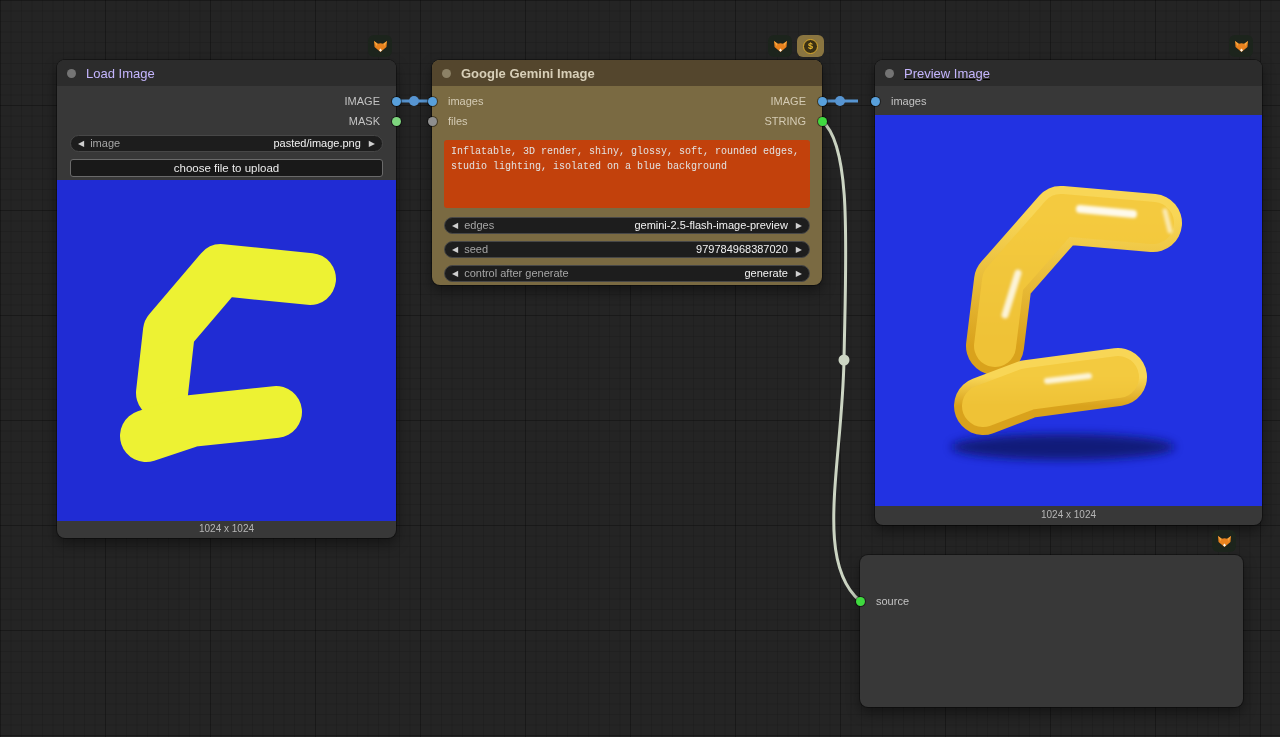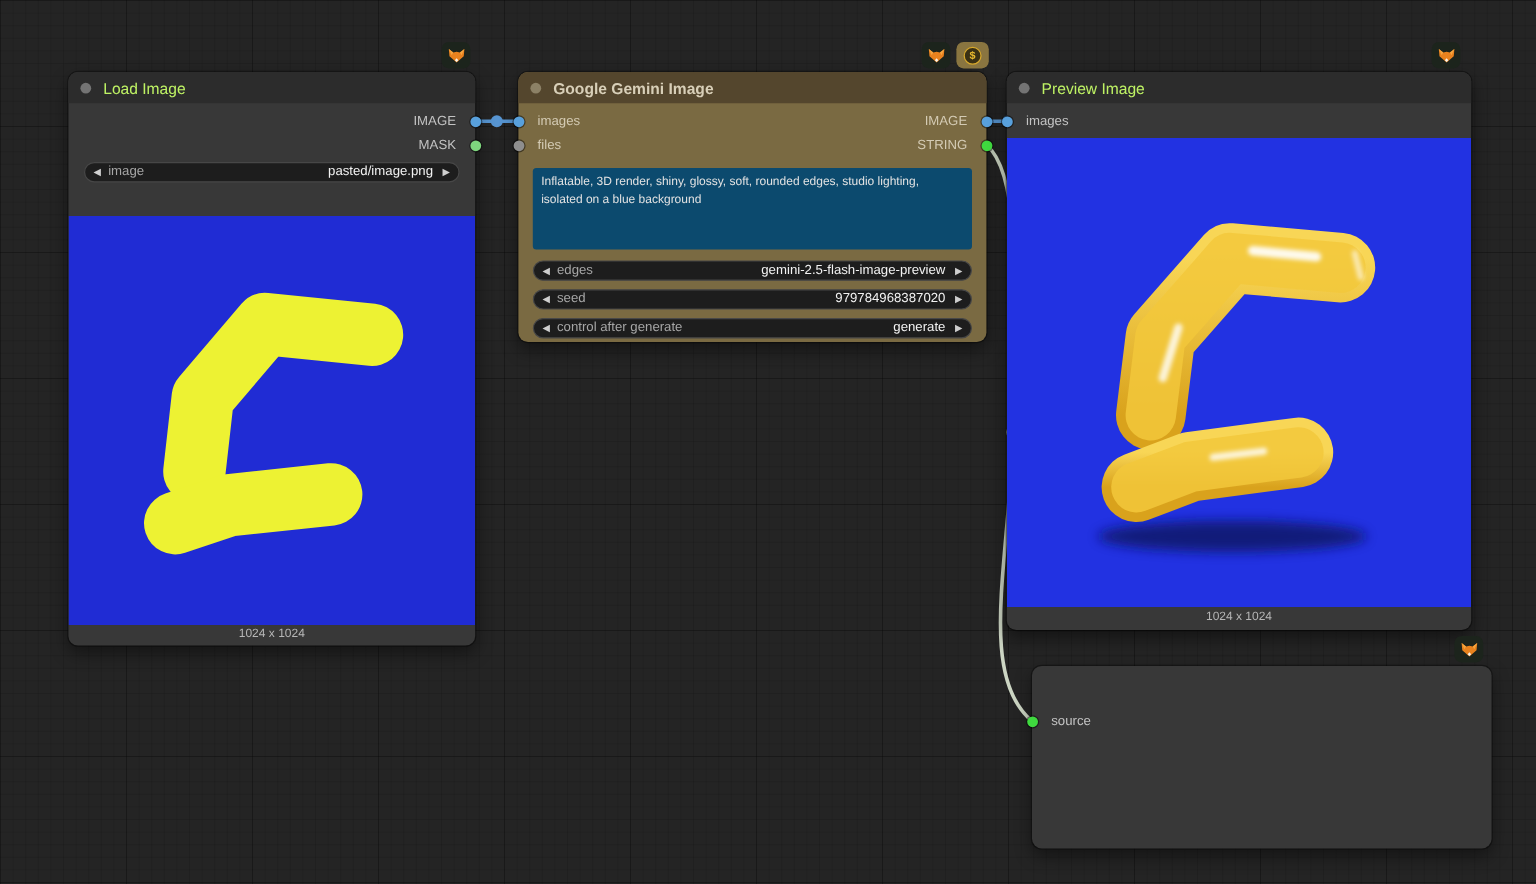--- a/index.html
+++ b/index.html
@@ -24,21 +24,21 @@
     box-shadow:0 6px 14px rgba(0,0,0,0.45), 0 0 0 1px rgba(0,0,0,0.35);
   }
   .node-dark { background:#383838; }
   .node-gemini { background:#7a6a42; }
 
   .node-header {
     height:26px; border-radius:8px 8px 0 0;
     display:flex; align-items:center; gap:10px; padding:0 10px;
     font-size:13px;
   }
-  .node-dark .node-header { background:#2c2c2c; color:#bef264; }
+  .node-dark .node-header { background:#2c2c2c; color:#c4b5fd; }
   .node-gemini .node-header { background:#54462d; color:#d8cfb8;font-weight:bold; }
 
   .collapse-dot { width:9px; height:9px; border-radius:50%; background:#747474; flex:0 0 auto; }
   .node-gemini .collapse-dot { background:#8c8166; }
 
   .port { position:absolute; width:9px; height:9px; border-radius:50%; box-shadow:0 0 0 1px rgba(0,0,0,0.45); z-index:3; }
   .p-blue   { background:#58a0dc; }
   .p-greenl { background:#7ed57e; }
   .p-green  { background:#3fd93f; }
   .p-gray   { background:#8e8e8e; }
@@ -63,22 +63,22 @@
     position:absolute; height:18px; background:#191919; border:1px solid #6a6a6a; border-radius:3px;
     color:#ececec; font-size:11.5px; display:flex; align-items:center; justify-content:center;
   }
 
   .img-frame { position:absolute; overflow:hidden; }
   .img-frame svg { display:block; }
 
   .caption { position:absolute; width:100%; text-align:center; font-size:10px; color:#b6b6b6; }
 
   .textbox {
-    position:absolute; background:#0c4a6e; border-radius:3px; padding:5px 7px;
-    font-family:Liberation Sans, sans-serif; font-size:10px; line-height:1.45;
+    position:absolute; background:#c2410c; border-radius:3px; padding:5px 7px;
+    font-family:Liberation Mono, monospace; font-size:10px; line-height:1.45;
     color:#e2e2e2; white-space:pre-wrap; word-break:break-word;
   }
 
   .badge {
     position:absolute; top:-25px; height:22px; min-width:24px; border-radius:6px;
     display:flex; align-items:center; justify-content:center; z-index:2;
   }
   .badge-fox { background:#1c241c; width:24px; }
   .badge-dollar { background:#8a7540; width:27px; }
   .dollar-coin {
@@ -126,20 +126,21 @@
     <span class="port p-greenl" style="right:-4.5px; top:56.5px;"></span>
 
     <div class="pill" style="left:13px; top:75px; width:313px;">
       <span class="arrow">◀</span>
       <span class="w-label">image</span>
       <span class="w-spacer"></span>
       <span class="w-value">pasted/image.png</span>
       <span class="arrow">▶</span>
     </div>
 
+    <div class="upload-btn" style="left:13px; top:99px; width:313px;">choose file to upload</div>
 
     <div class="img-frame" style="left:0; top:120px; width:339px; height:341px;">
       <svg width="339" height="341" viewBox="0 0 339 341">
         <rect width="339" height="341" fill="#202cd4"></rect>
         <g stroke="#edf233" stroke-width="52" stroke-linecap="round" stroke-linejoin="round" fill="none">
           <path d="M253,99 L164,90 L112,151 L105,213"></path>
           <path d="M219,232 L134,241 L89,256"></path>
         </g>
       </svg>
     </div>
@@ -198,21 +199,21 @@
 
     <div class="pill" style="left:12px; top:205px; width:366px;">
       <span class="arrow">◀</span>
       <span class="w-label">control after generate</span>
       <span class="w-spacer"></span>
       <span class="w-value">generate</span>
       <span class="arrow">▶</span>
     </div>
   </div>
 
-  <div class="node node-dark" style="left:839px; top:60px; width:387px; height:465px;">
+  <div class="node node-dark" style="left:875px; top:60px; width:387px; height:465px;text-decoration:underline;">
 
     <div class="badge badge-fox" style="right:9px;">
       <svg width="15" height="13" viewBox="0 0 16 14">
         <path d="M1,1 L5,4 L8,3.4 L11,4 L15,1 L14.4,7.5 L8,13 L1.6,7.5 Z" fill="#e8821e"></path>
         <path d="M1,1 L5,4 L3.6,6.5 Z" fill="#f4a53f"></path>
         <path d="M15,1 L11,4 L12.4,6.5 Z" fill="#f4a53f"></path>
         <path d="M8,9.2 L6.4,11 L8,12.6 L9.6,11 Z" fill="#f7f3ea"></path>
       </svg>
     </div>
 

